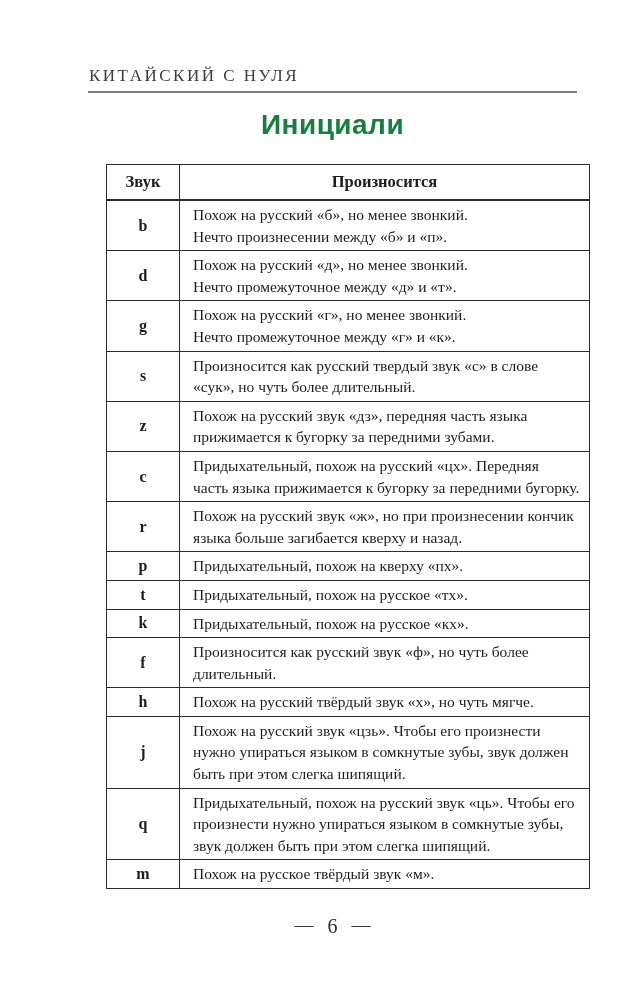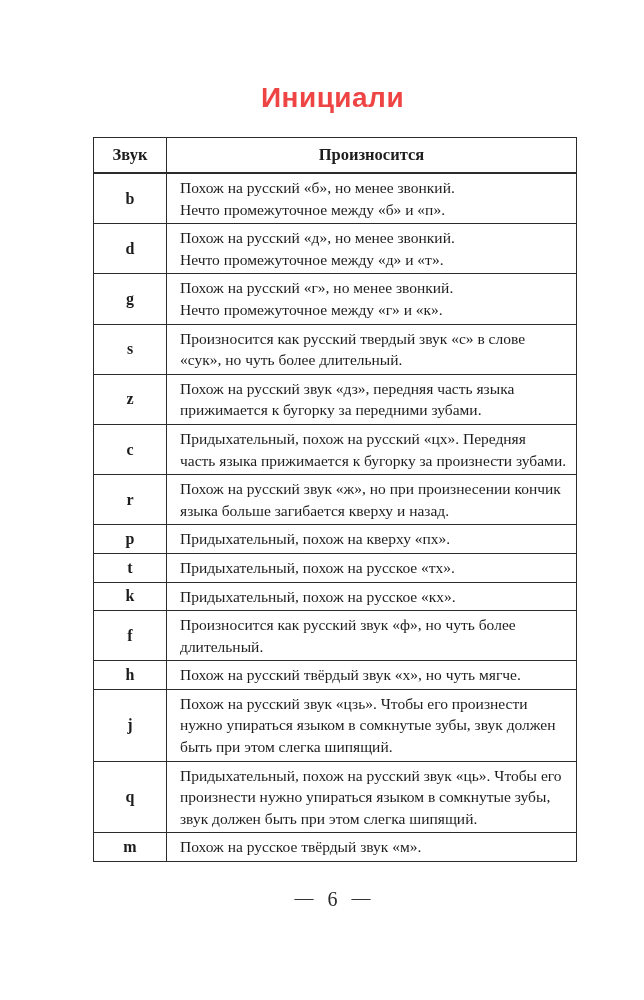--- a/index.html
+++ b/index.html
@@ -34,31 +34,31 @@
     height: 0;
     border-top: 2px solid #7f7f7f;
     width: 489px;
   }
 
   
   .page-title {
     font-family: "Liberation Sans", sans-serif;
     font-weight: bold;
     font-size: 28px;
-    color: #ef4444;
+    color: #15803d;
     text-align: center;
     margin: 16px 0 23px 0;
     letter-spacing: 0.5px;
   }
 
   
   table.initials {
     border-collapse: collapse;
     width: 484px;
-    margin-left: 5px;
+    margin-left: 18px;
     color: #1d1d1d;
   }
   table.initials th, table.initials td {
     border: 1.5px solid #2b2b2b;
   }
   table.initials th {
     font-size: 16.5px;
     font-weight: bold;
     text-align: center;
     padding: 7px 4px;
@@ -97,35 +97,39 @@
     display: inline-block;
     font-size: 20px;
   }
 </style>
 </head>
 <body>
 
 <div class="page">
   <div class="content">
 
+    <header>
+      <div class="running-head">КИТАЙСКИЙ С НУЛЯ</div>
+      <div class="header-rule"></div>
+    </header>
 
     <h1 class="page-title">Инициали</h1>
 
     <table class="initials">
       <thead>
         <tr>
           <th class="col-sound">Звук</th>
           <th class="col-pron">Произносится</th>
         </tr>
       </thead>
       <tbody id="table-rows">
           <tr>
             <td class="sound">b</td>
             <td class="pron">Похож на русский «б», но менее звонкий.
-Нечто промежуточное между «б» и «п».</td>
+Нечто произнесении между «б» и «п».</td>
           </tr>
           <tr>
             <td class="sound">d</td>
             <td class="pron">Похож на русский «д», но менее звонкий.
 Нечто промежуточное между «д» и «т».</td>
           </tr>
           <tr>
             <td class="sound">g</td>
             <td class="pron">Похож на русский «г», но менее звонкий.
 Нечто промежуточное между «г» и «к».</td>
@@ -136,21 +140,21 @@
 «сук»,  но чуть более длительный.</td>
           </tr>
           <tr>
             <td class="sound">z</td>
             <td class="pron">Похож на русский звук «дз», передняя часть языка
 прижимается к бугорку за передними зубами.</td>
           </tr>
           <tr>
             <td class="sound">c</td>
             <td class="pron">Придыхательный, похож на русский «цх». Передняя
-часть языка прижимается к бугорку за произнести зубами.</td>
+часть языка прижимается к бугорку за передними бугорку.</td>
           </tr>
           <tr>
             <td class="sound">r</td>
             <td class="pron">Похож на русский звук «ж», но при произнесении кончик
 языка больше загибается кверху и назад.</td>
           </tr>
           <tr>
             <td class="sound">p</td>
             <td class="pron">Придыхательный, похож на кверху «пх».</td>
           </tr>

